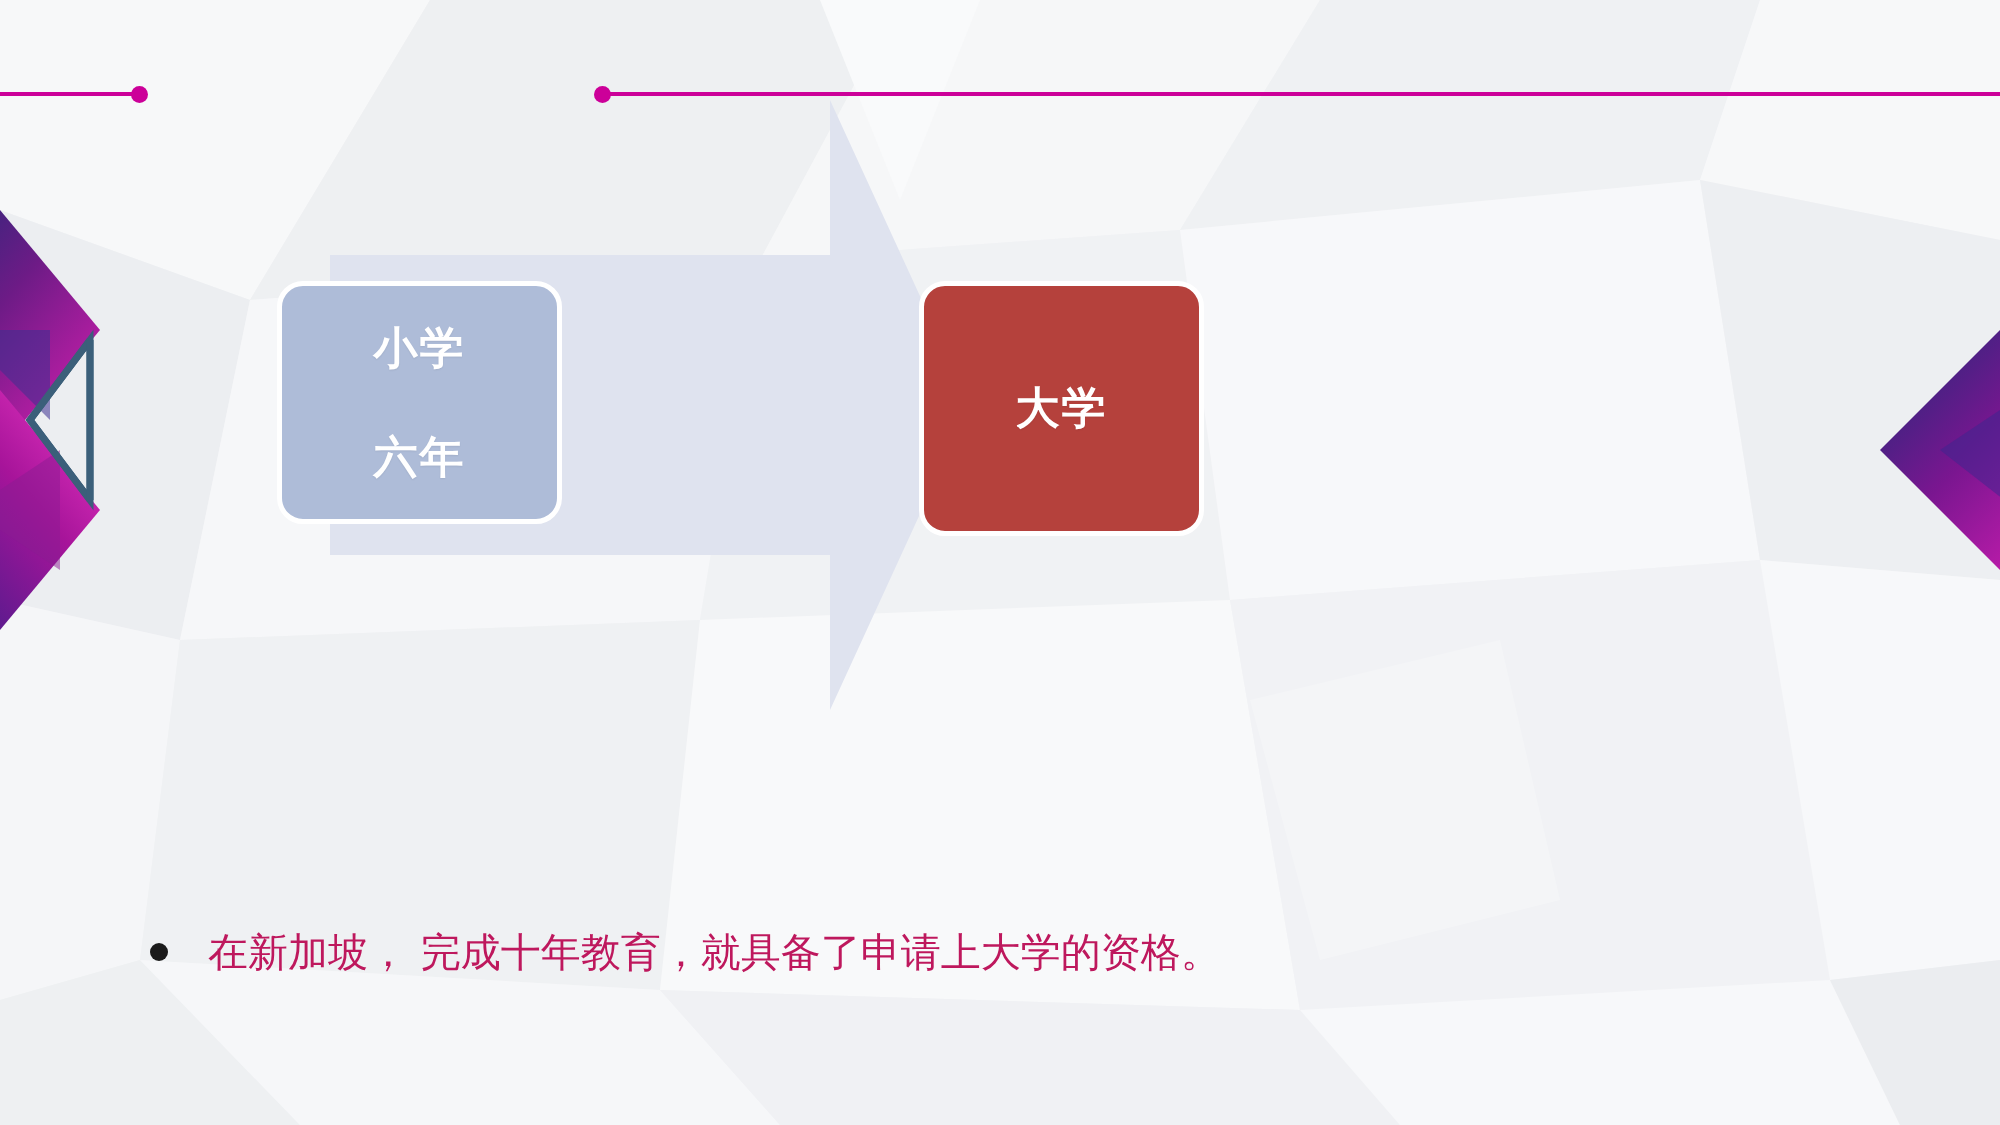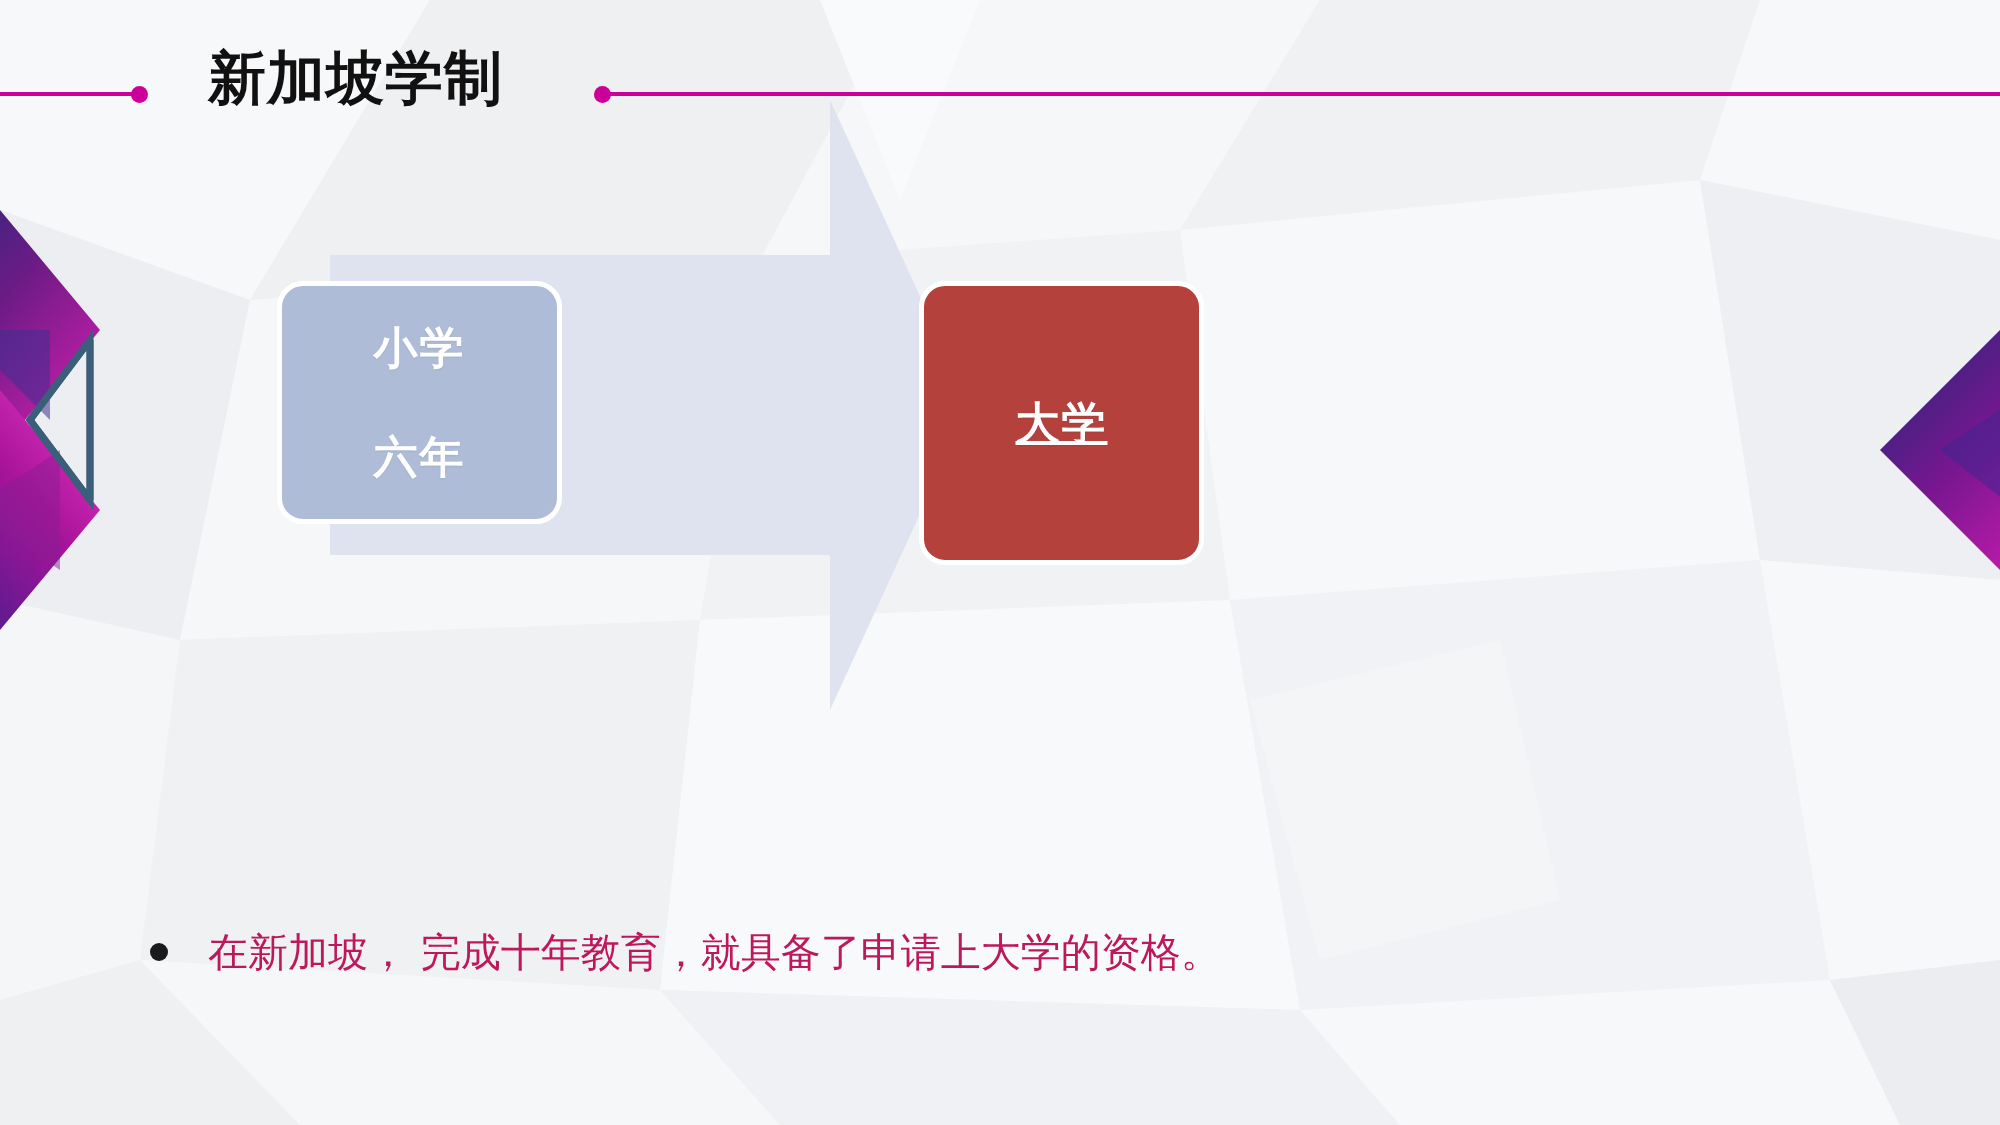--- a/index.html
+++ b/index.html
@@ -101,23 +101,22 @@
     width: 285px; height: 243px;
     background: #aebcd8;
   }
   #stage-secondary {
     left: 597px; top: 281px;
     width: 285px; height: 243px;
     background: #86c479;
   }
   #stage-university {
     left: 919px; top: 281px;
-    width: 285px; height: 284px;
+    width: 285px; height: 255px;
     background: #b5413c;
-    text-decoration: underline;
   }
   #stage-university .line { margin-top: 0; }
 
   
   .deco-left, .deco-right { position: absolute; z-index: 2; }
   .deco-left  { left: -60px; top: 210px; }
   .deco-right { left: 1880px; top: 330px; }
 
   
   .bullet-row {
@@ -174,21 +173,20 @@
       <polygon points="820,0 980,0 900,200" fill="#f9fafb"></polygon>
       <polygon points="1250,700 1500,640 1560,900 1320,960" fill="#f4f5f7"></polygon>
     </svg>
   </div>
 
   <div class="rule-left"></div>
   <div class="dot dot-left"></div>
   <div class="dot dot-right"></div>
   <div class="rule-right"></div>
 
-  <div class="title">新加坡学制</div>
 
   <div class="arrow-wrap">
     <svg width="640" height="610" viewBox="0 0 640 610" xmlns="http://www.w3.org/2000/svg">
       <polygon points="0,155 500,155 500,0 640,305 500,610 500,455 0,455" fill="#dfe3ef"></polygon>
     </svg>
   </div>
 
   <div class="stage" id="stage-primary">
     <div class="line">小学</div>
     <div class="line">六年</div>

